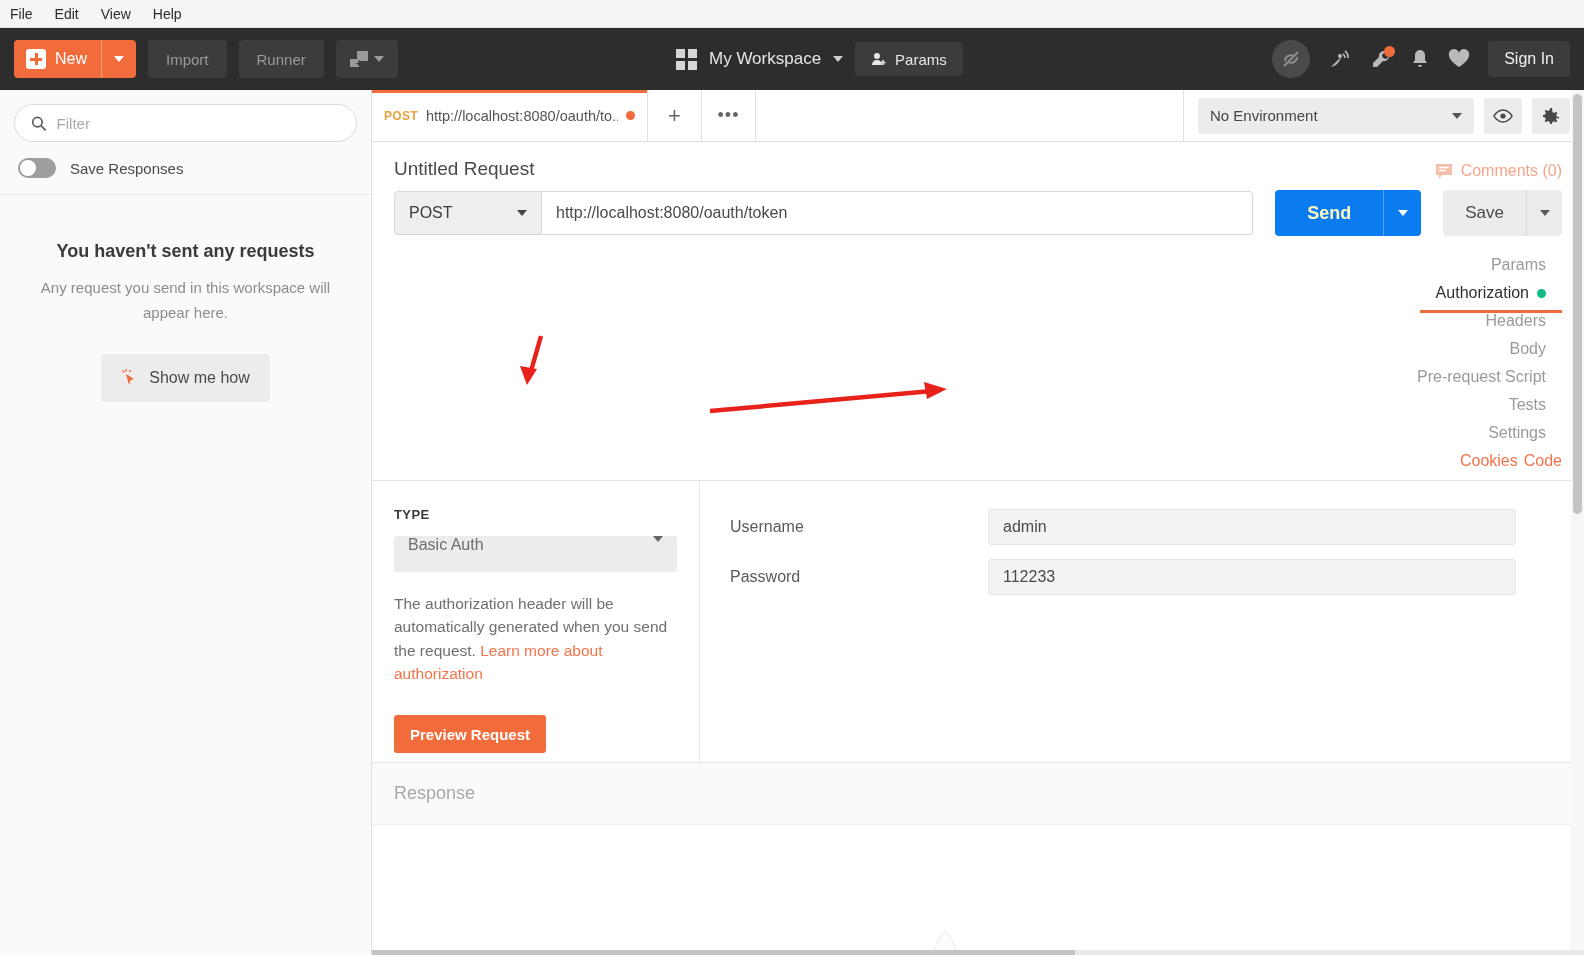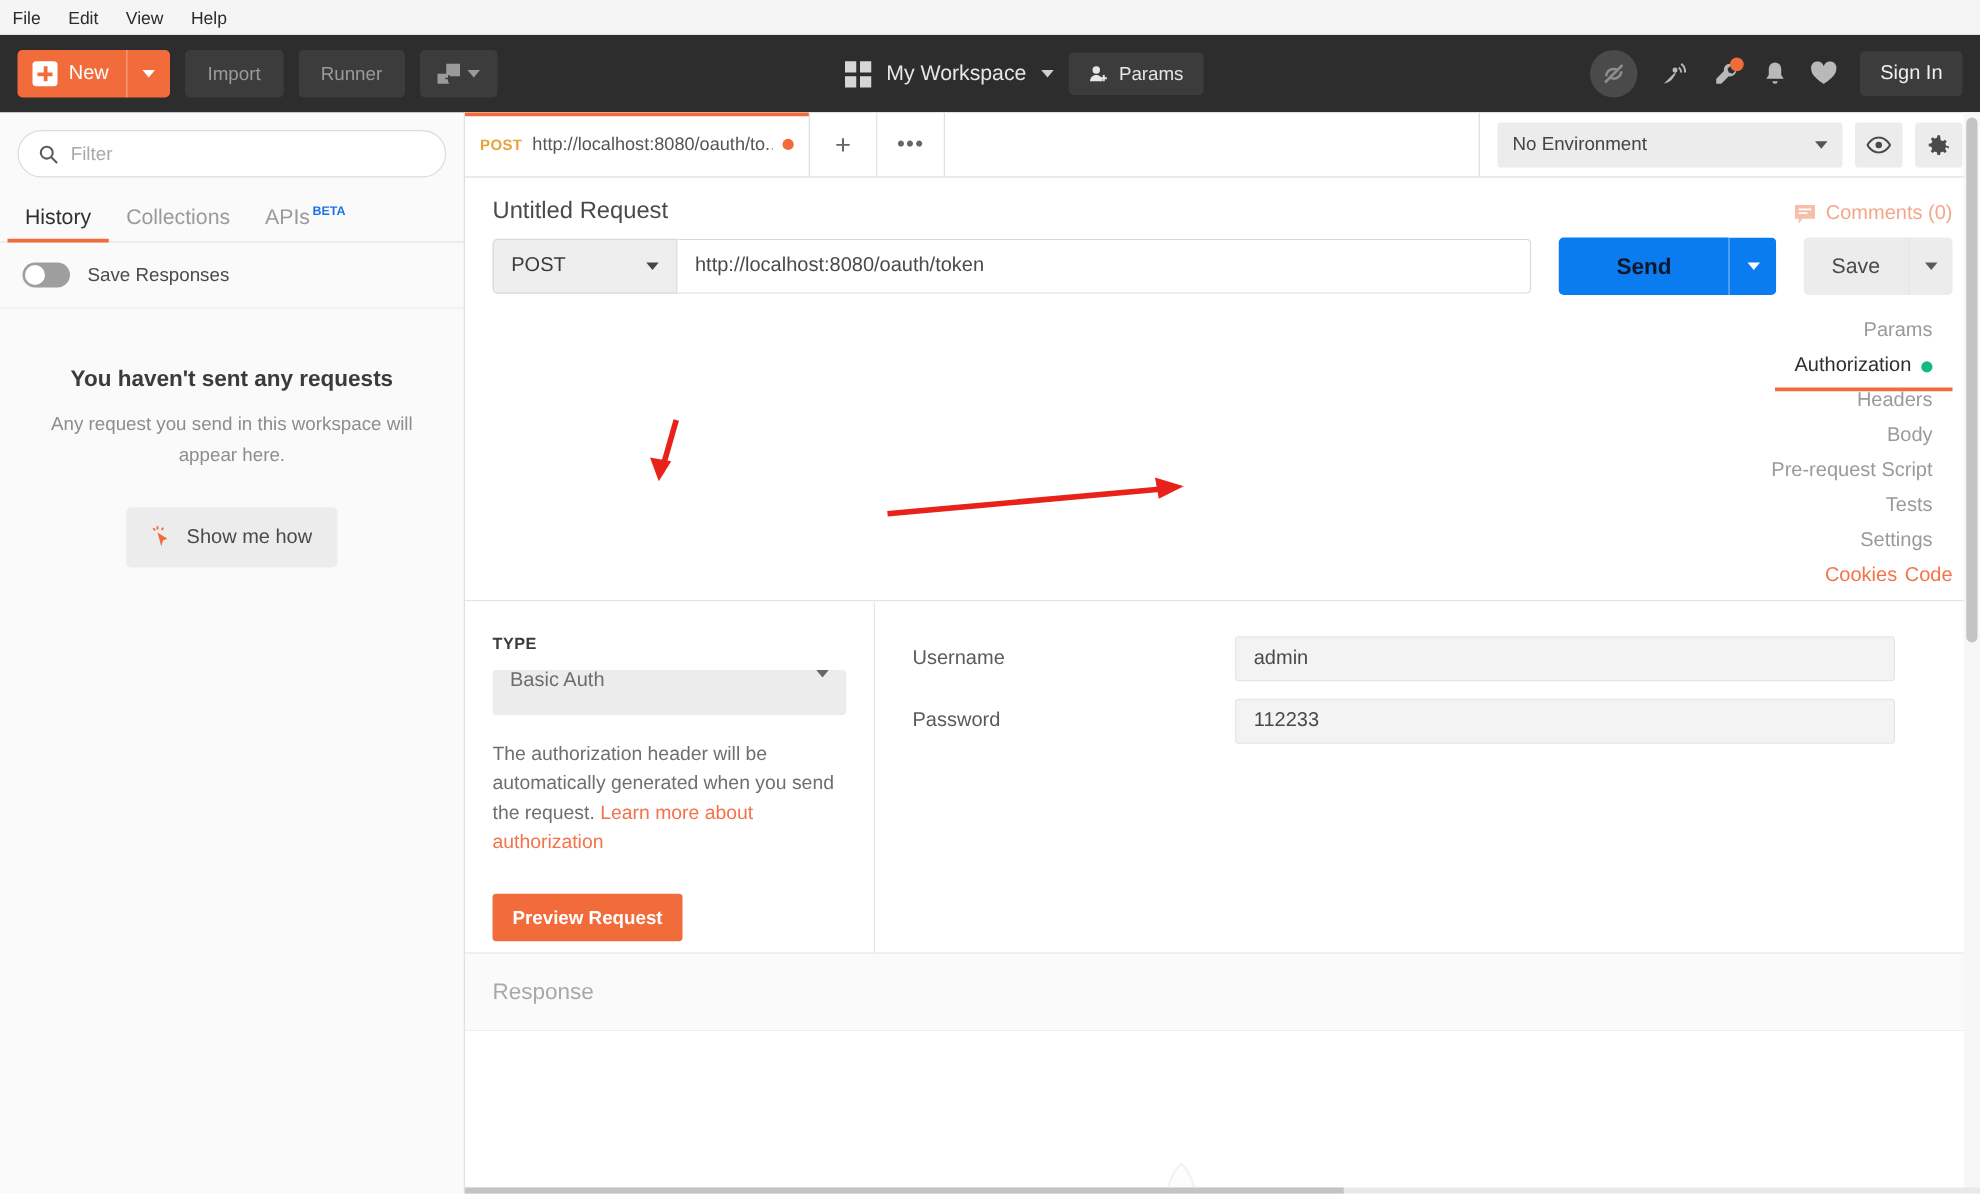--- a/index.html
+++ b/index.html
@@ -192,22 +192,22 @@
     background: #eeeeee; display: flex; align-items: center; justify-content: space-between;
     padding: 0 14px; font-size: 16px; color: #3b3b3b;
   }
   .url-input {
     flex: 1; height: 44px; border: 1px solid #d8d8d8; border-left: none;
     border-radius: 0 4px 4px 0; background: #fff; display: flex; align-items: center;
     padding: 0 14px; font-size: 16px; color: #4a4a4a; margin-left: -12px;
   }
   .send-group { display: flex; margin-left: 10px; }
   .btn-send {
-    height: 46px; background: #0a7cf0; color: #0f172a; font-size: 18px; font-weight: bold;
-    display: flex; align-items: center; padding: 0 46px; border-radius: 4px 0 0 4px;
+    height: 46px; background: #0a7cf0; color: #fef9c3; font-size: 18px; font-weight: bold;
+    display: flex; align-items: center; padding: 0 32px; border-radius: 4px 0 0 4px;
   }
   .send-caret {
     height: 46px; width: 38px; background: #0a7cf0; color: #fff;
     display: flex; align-items: center; justify-content: center;
     border-left: 1px solid rgba(255,255,255,.3); border-radius: 0 4px 4px 0;
   }
   .save-group { display: flex; margin-left: 10px; }
   .btn-save {
     height: 46px; background: #ececec; color: #4a4a4a; font-size: 17px;
     display: flex; align-items: center; padding: 0 22px; border-radius: 4px 0 0 4px;
@@ -381,31 +381,20 @@
     <div class="filter-wrap">
       <div class="filter-box">
         <svg width="17" height="17" viewBox="0 0 17 17">
           <circle cx="7" cy="7" r="5.2" stroke="#5a5a5a" stroke-width="1.8" fill="none"></circle>
           <path d="M11 11l5 5" stroke="#5a5a5a" stroke-width="1.8"></path>
         </svg>
         <input type="text" placeholder="Filter" style="">
       </div>
     </div>
 
-    <div class="sb-tabs">
-      <div class="sb-tab active">
-        <span>History</span>
-      </div>
-      <div class="sb-tab">
-        <span>Collections</span>
-      </div>
-      <div class="sb-tab">
-        <span>APIs</span><span class="beta-sup">BETA</span>
-      </div>
-    </div>
 
     <div class="save-resp">
       <span class="toggle"></span>
       <span class="t-lbl">Save Responses</span>
     </div>
 
     <div class="empty-state">
       <div class="empty-title">You haven't sent any requests</div>
       <div class="empty-sub">Any request you send in this workspace will appear here.</div>
       <div class="btn-showhow">

